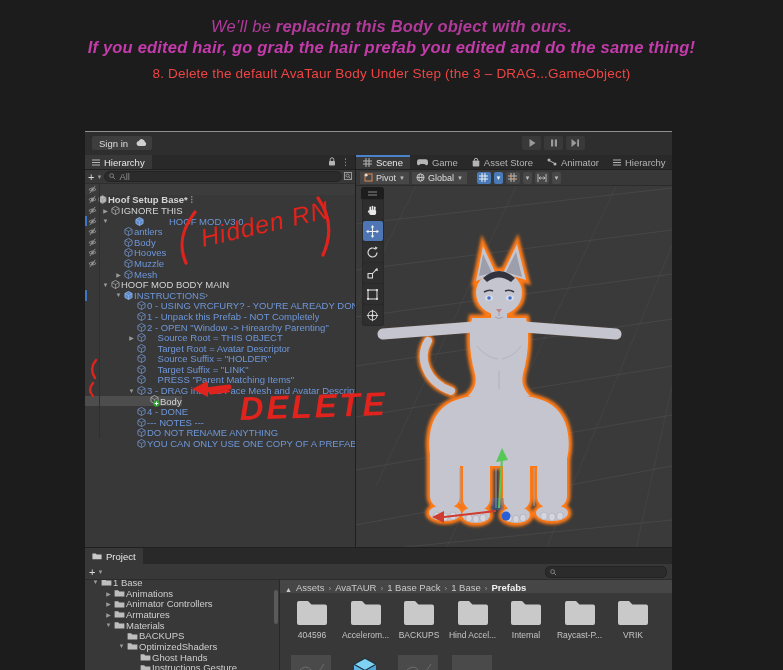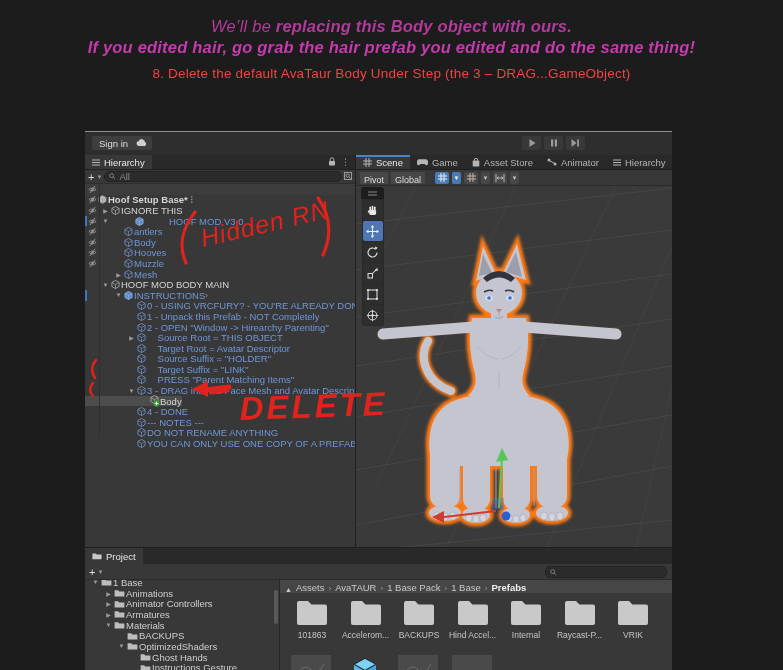--- a/index.html
+++ b/index.html
@@ -43,21 +43,21 @@
   .bar{position:absolute;left:0;top:0;width:2px;height:100%;background:#3c76c4;}
   .arr{width:9px;text-align:center;color:#9a9a9a;font-size:6px;flex-shrink:0;}
   .hicon{width:11px;display:flex;justify-content:center;flex-shrink:0;}
   .hlabel{white-space:pre;overflow:hidden;}
   .c-b{color:#6e97d9;} .c-w{color:#d4d4d4;}
   .rowend{margin-left:auto;color:#9a9a9a;padding-right:3px;font-size:8px;}
   .hrow.head{background:#3c3c3c;font-weight:bold;}
   
   .s-panel{width:316px;border-left:1px solid #1f1f1f;display:flex;flex-direction:column;background:#383838;}
   .s-toolbar{height:15px;background:#383838;border-bottom:1px solid #2b2b2b;display:flex;align-items:center;gap:3px;padding:0 4px;}
-  .tbtn{height:12px;background:#474747;border-radius:0;display:inline-flex;align-items:center;gap:3px;padding:0 4px;color:#ddd;font-size:9px;flex-direction:column;}
+  .tbtn{height:12px;background:#474747;border-radius:0;display:inline-flex;align-items:center;gap:3px;padding:0 4px;color:#ddd;font-size:9px;}
   .tbtn .drop{font-size:6px;color:#bbb;}
   .mini{height:12px;width:14px;border-radius:2px;background:#474747;display:inline-flex;align-items:center;justify-content:center;}
   .mini.bluebg{background:#4a7ab5;}
   .minidrop{height:12px;width:9px;border-radius:2px;background:#474747;display:inline-flex;align-items:center;justify-content:center;font-size:6px;color:#bbb;}
   .minidrop.bluebg{background:#4a7ab5;color:#eee;}
   .viewport{position:relative;flex:1;background:#3a3a3a;overflow:hidden;}
   .gridsvg,.figsvg{position:absolute;left:0;top:0;}
   .toolstrip{position:absolute;left:5px;top:1px;width:23px;display:flex;flex-direction:column;align-items:center;z-index:5;}
   .ts-head{width:23px;height:12px;background:#1d1d1d;border-radius:3px 3px 0 0;display:flex;align-items:center;justify-content:center;color:#888;}
   .ts-body{background:rgba(40,40,40,.92);border-radius:0 0 3px 3px;padding:1px;display:flex;flex-direction:column;gap:1px;}
@@ -930,21 +930,21 @@
               <span class="crumb-sep">›</span>
               <span class="">1 Base Pack</span>
               <span class="crumb-sep">›</span>
               <span class="">1 Base</span>
               <span class="crumb-sep">›</span>
               <span class="crumb-last">Prefabs</span>
             </div>
           <div class="p-grid" id="p-grid">
               <div class="fold" style="left: 8px; top: 7px;"><svg width="34" height="26" viewBox="0 0 34 26">
                   <path d="M2 3 a2 2 0 0 1 2-2 h9 l3.5 3.5 h13.5 a2 2 0 0 1 2 2 V23 a2 2 0 0 1 -2 2 H4 a2 2 0 0 1 -2 -2 Z" fill="#c9c9c9"></path>
-                </svg><div class="flabel">101863</div></div>
+                </svg><div class="flabel">404596</div></div>
               <div class="fold" style="left: 61.5px; top: 7px;"><svg width="34" height="26" viewBox="0 0 34 26">
                   <path d="M2 3 a2 2 0 0 1 2-2 h9 l3.5 3.5 h13.5 a2 2 0 0 1 2 2 V23 a2 2 0 0 1 -2 2 H4 a2 2 0 0 1 -2 -2 Z" fill="#c9c9c9"></path>
                 </svg><div class="flabel">Accelerom...</div></div>
               <div class="fold" style="left: 115px; top: 7px;"><svg width="34" height="26" viewBox="0 0 34 26">
                   <path d="M2 3 a2 2 0 0 1 2-2 h9 l3.5 3.5 h13.5 a2 2 0 0 1 2 2 V23 a2 2 0 0 1 -2 2 H4 a2 2 0 0 1 -2 -2 Z" fill="#c9c9c9"></path>
                 </svg><div class="flabel">BACKUPS</div></div>
               <div class="fold" style="left: 168.5px; top: 7px;"><svg width="34" height="26" viewBox="0 0 34 26">
                   <path d="M2 3 a2 2 0 0 1 2-2 h9 l3.5 3.5 h13.5 a2 2 0 0 1 2 2 V23 a2 2 0 0 1 -2 2 H4 a2 2 0 0 1 -2 -2 Z" fill="#c9c9c9"></path>
                 </svg><div class="flabel">Hind Accel...</div></div>
               <div class="fold" style="left: 222px; top: 7px;"><svg width="34" height="26" viewBox="0 0 34 26">

